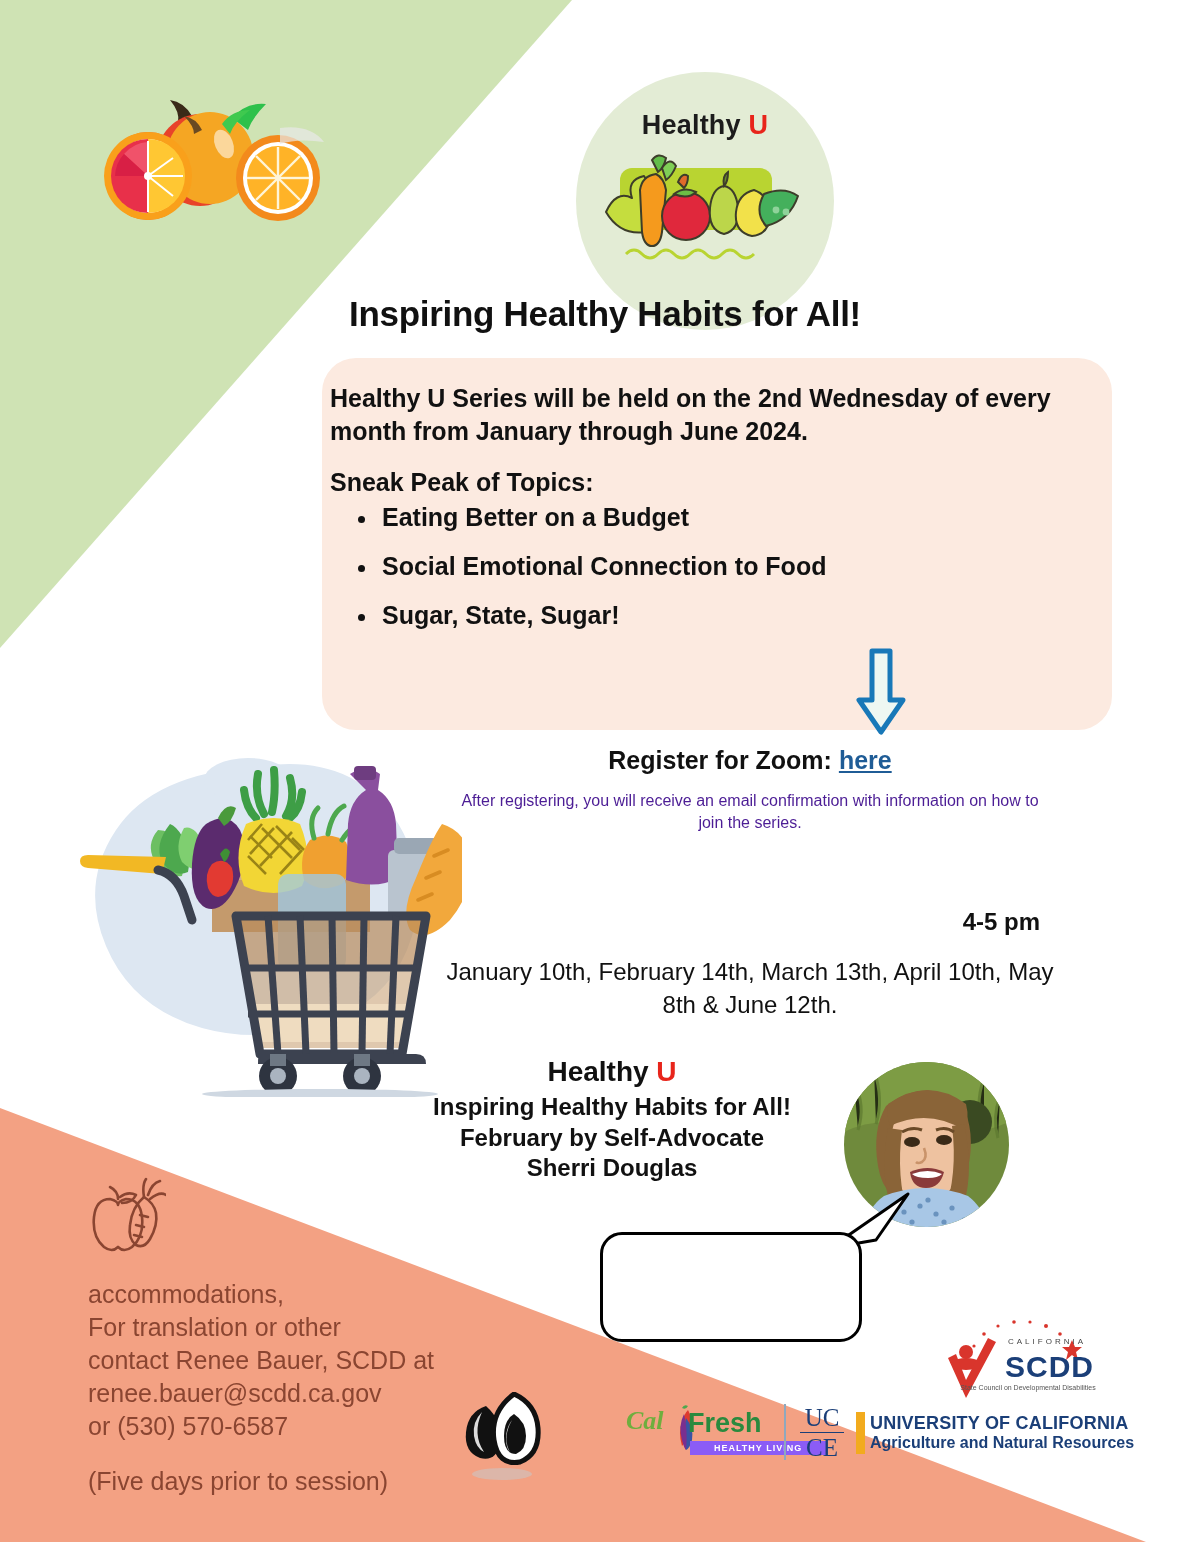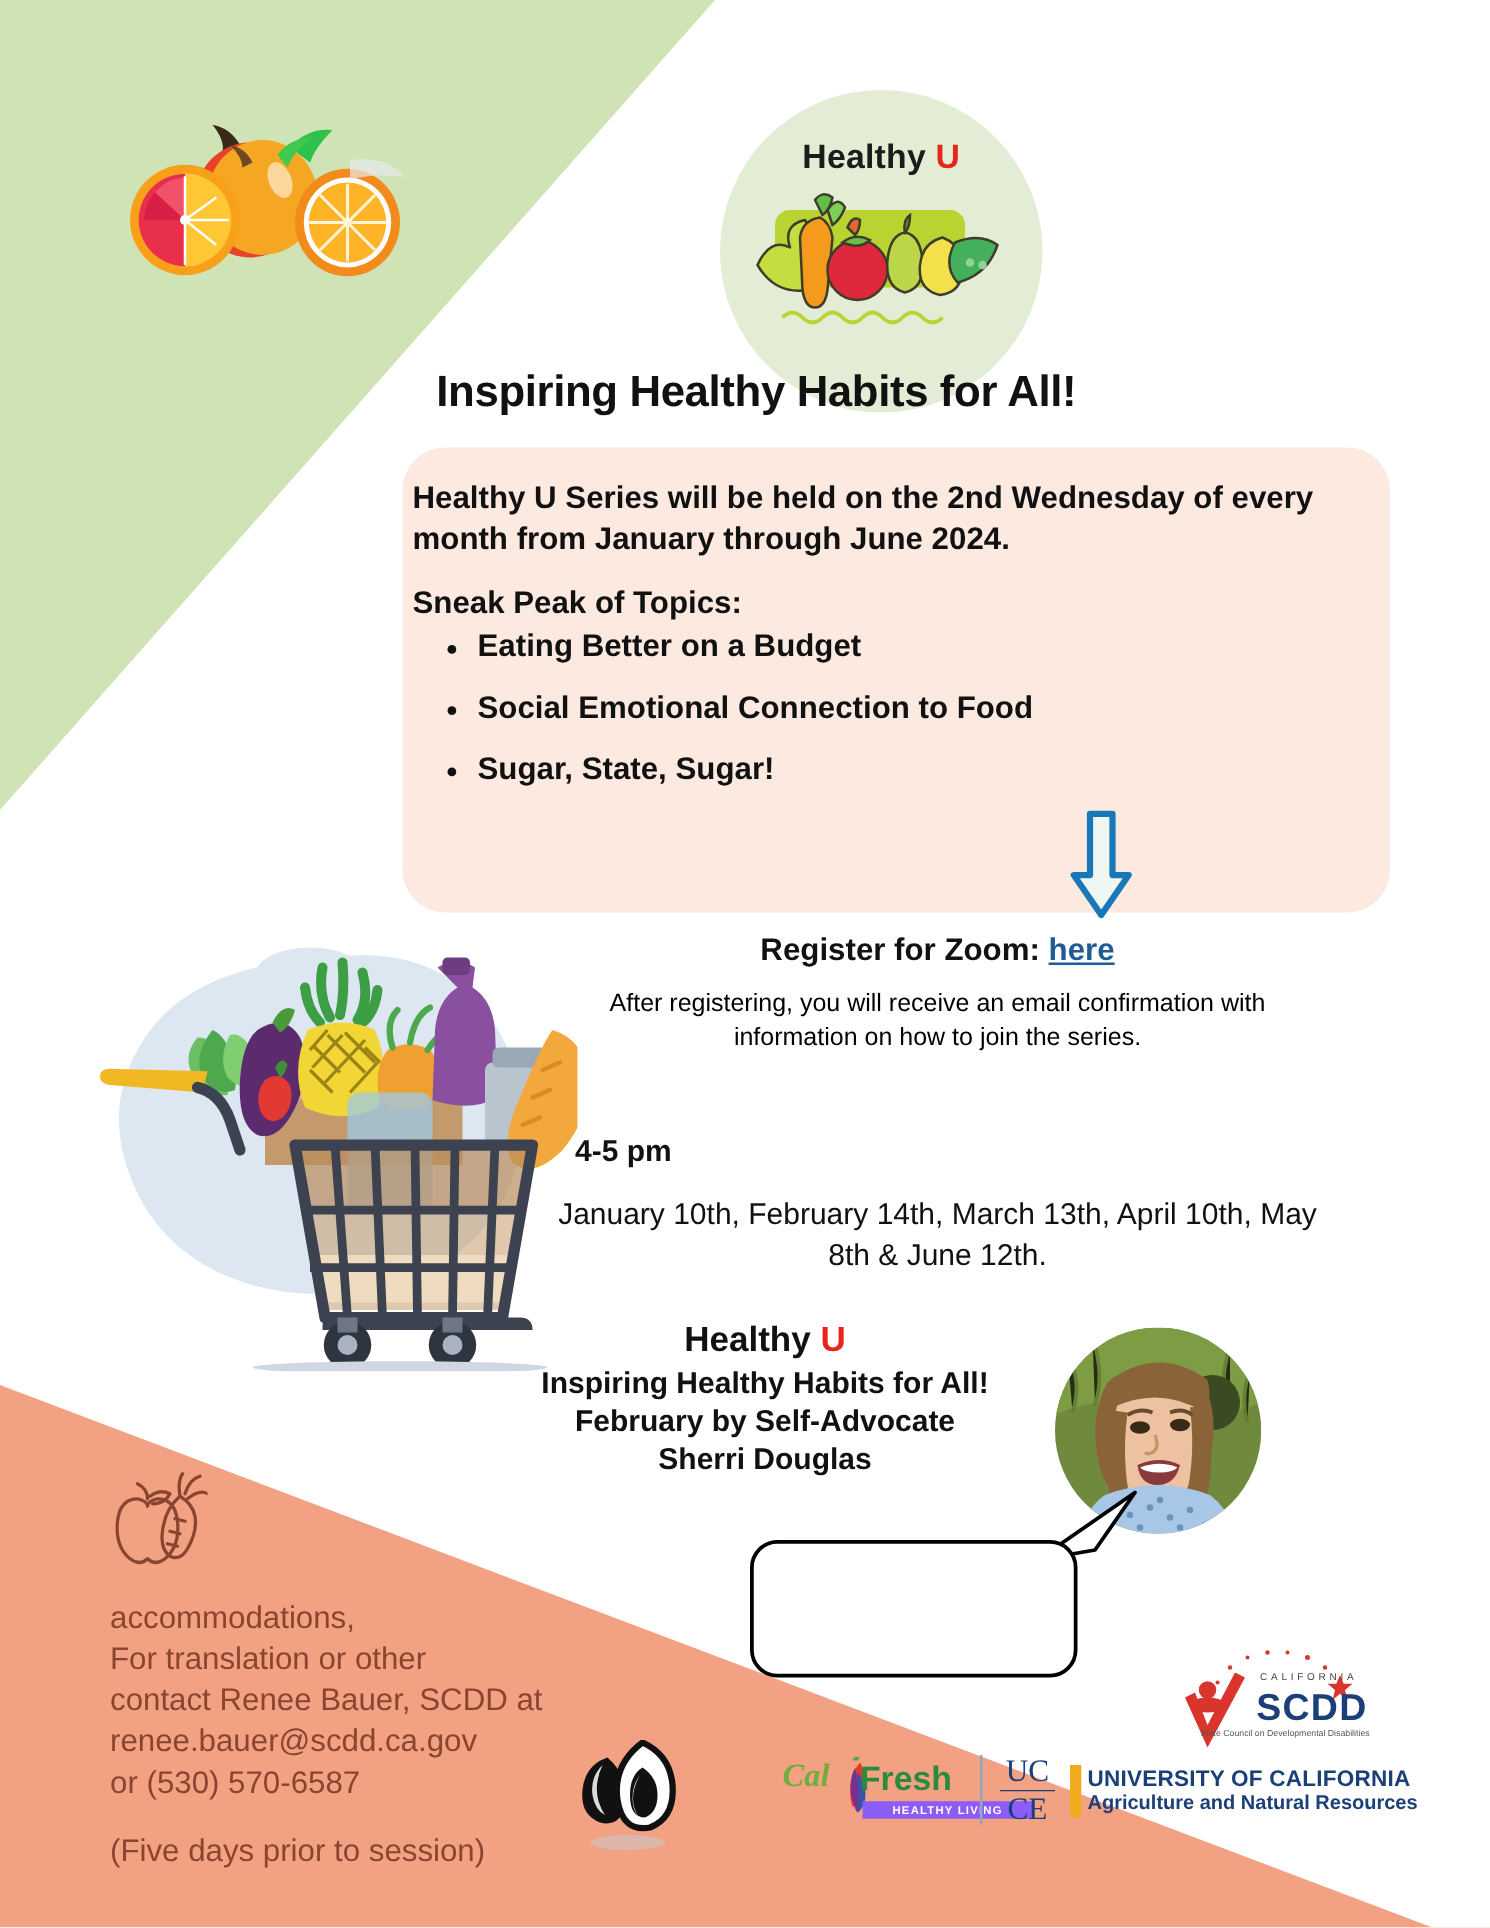--- a/index.html
+++ b/index.html
@@ -156,30 +156,30 @@
   }
   .register-line a {
     color: #1f5c96;
     text-decoration: underline;
   }
   .register-note {
     position: absolute;
     left: 460px; top: 790px;
     width: 580px;
     text-align: center;
-    font-size: 20px;
+    font-size: 16px;
     line-height: 1.36;
-    color: #000000;
+    color: #4c1d95;
     z-index: 3;
   }
   .time-line {
     position: absolute;
     left: 460px; top: 908px;
     width: 580px;
-    text-align: left;
+    text-align: right;
     font-size: 24px;
     font-weight: bold;
     color: #111111;
     z-index: 3;
   }
   .dates-line {
     position: absolute;
     left: 440px; top: 955px;
     width: 620px;
     text-align: center;

